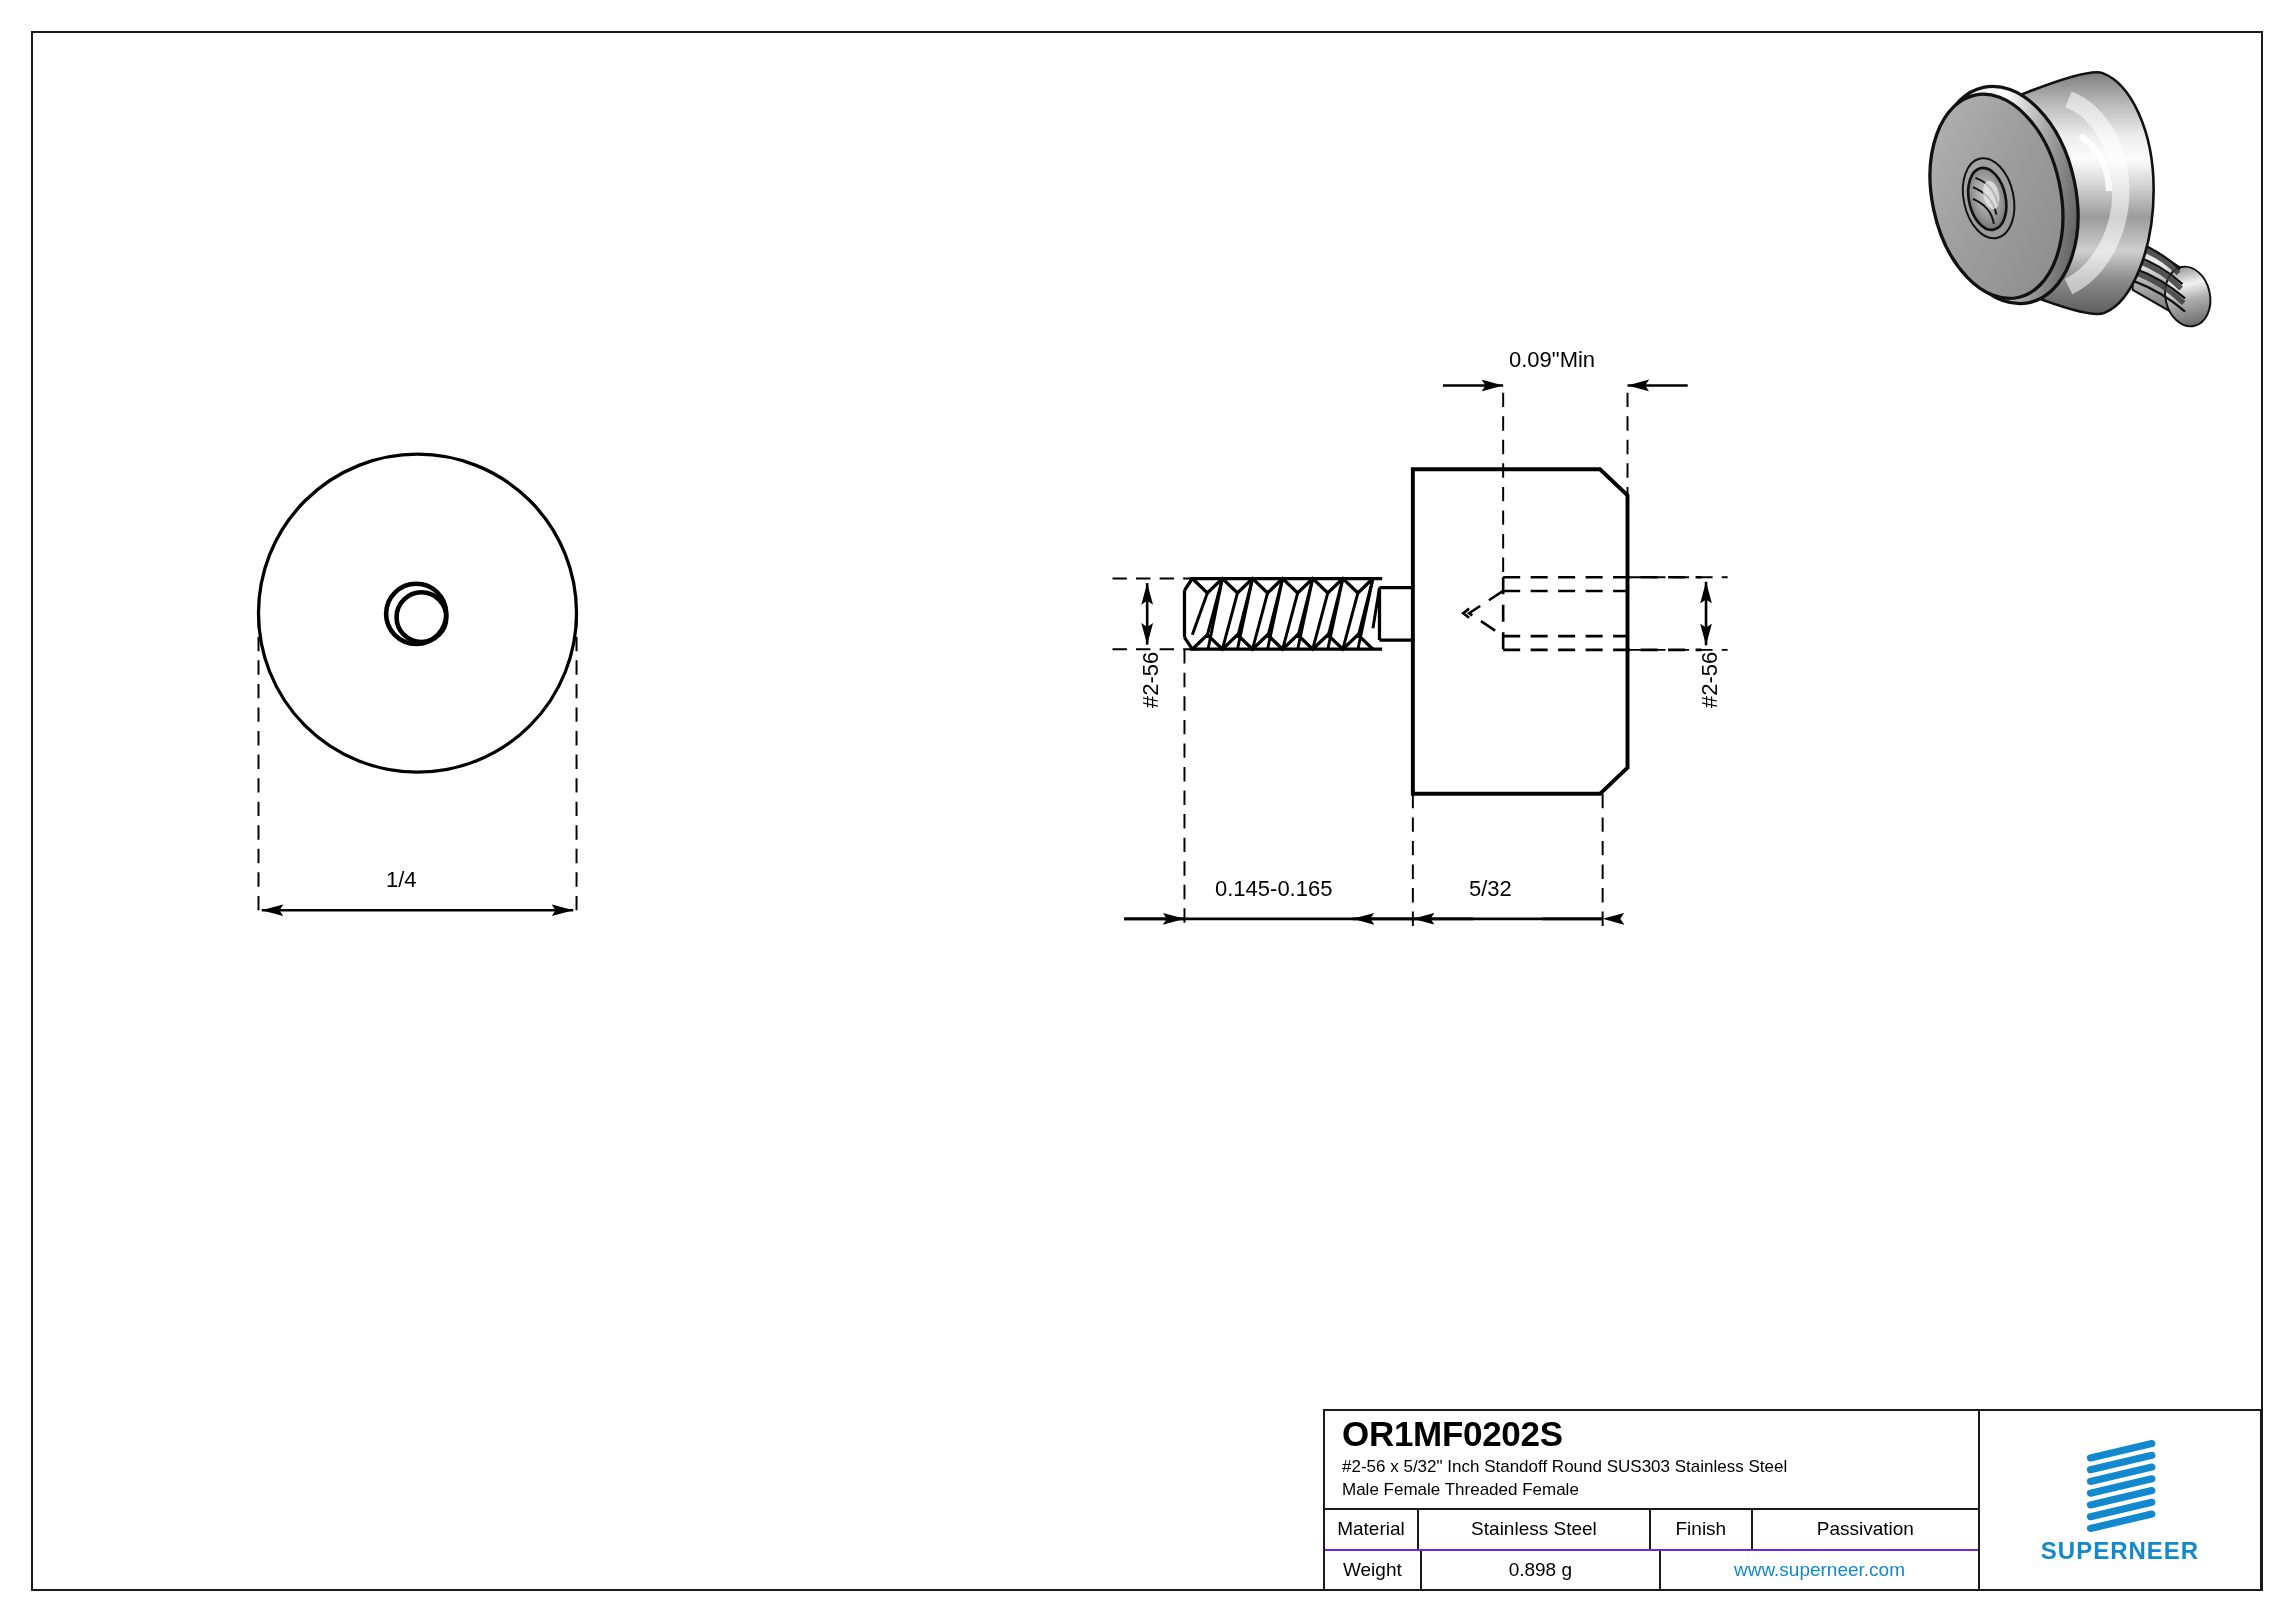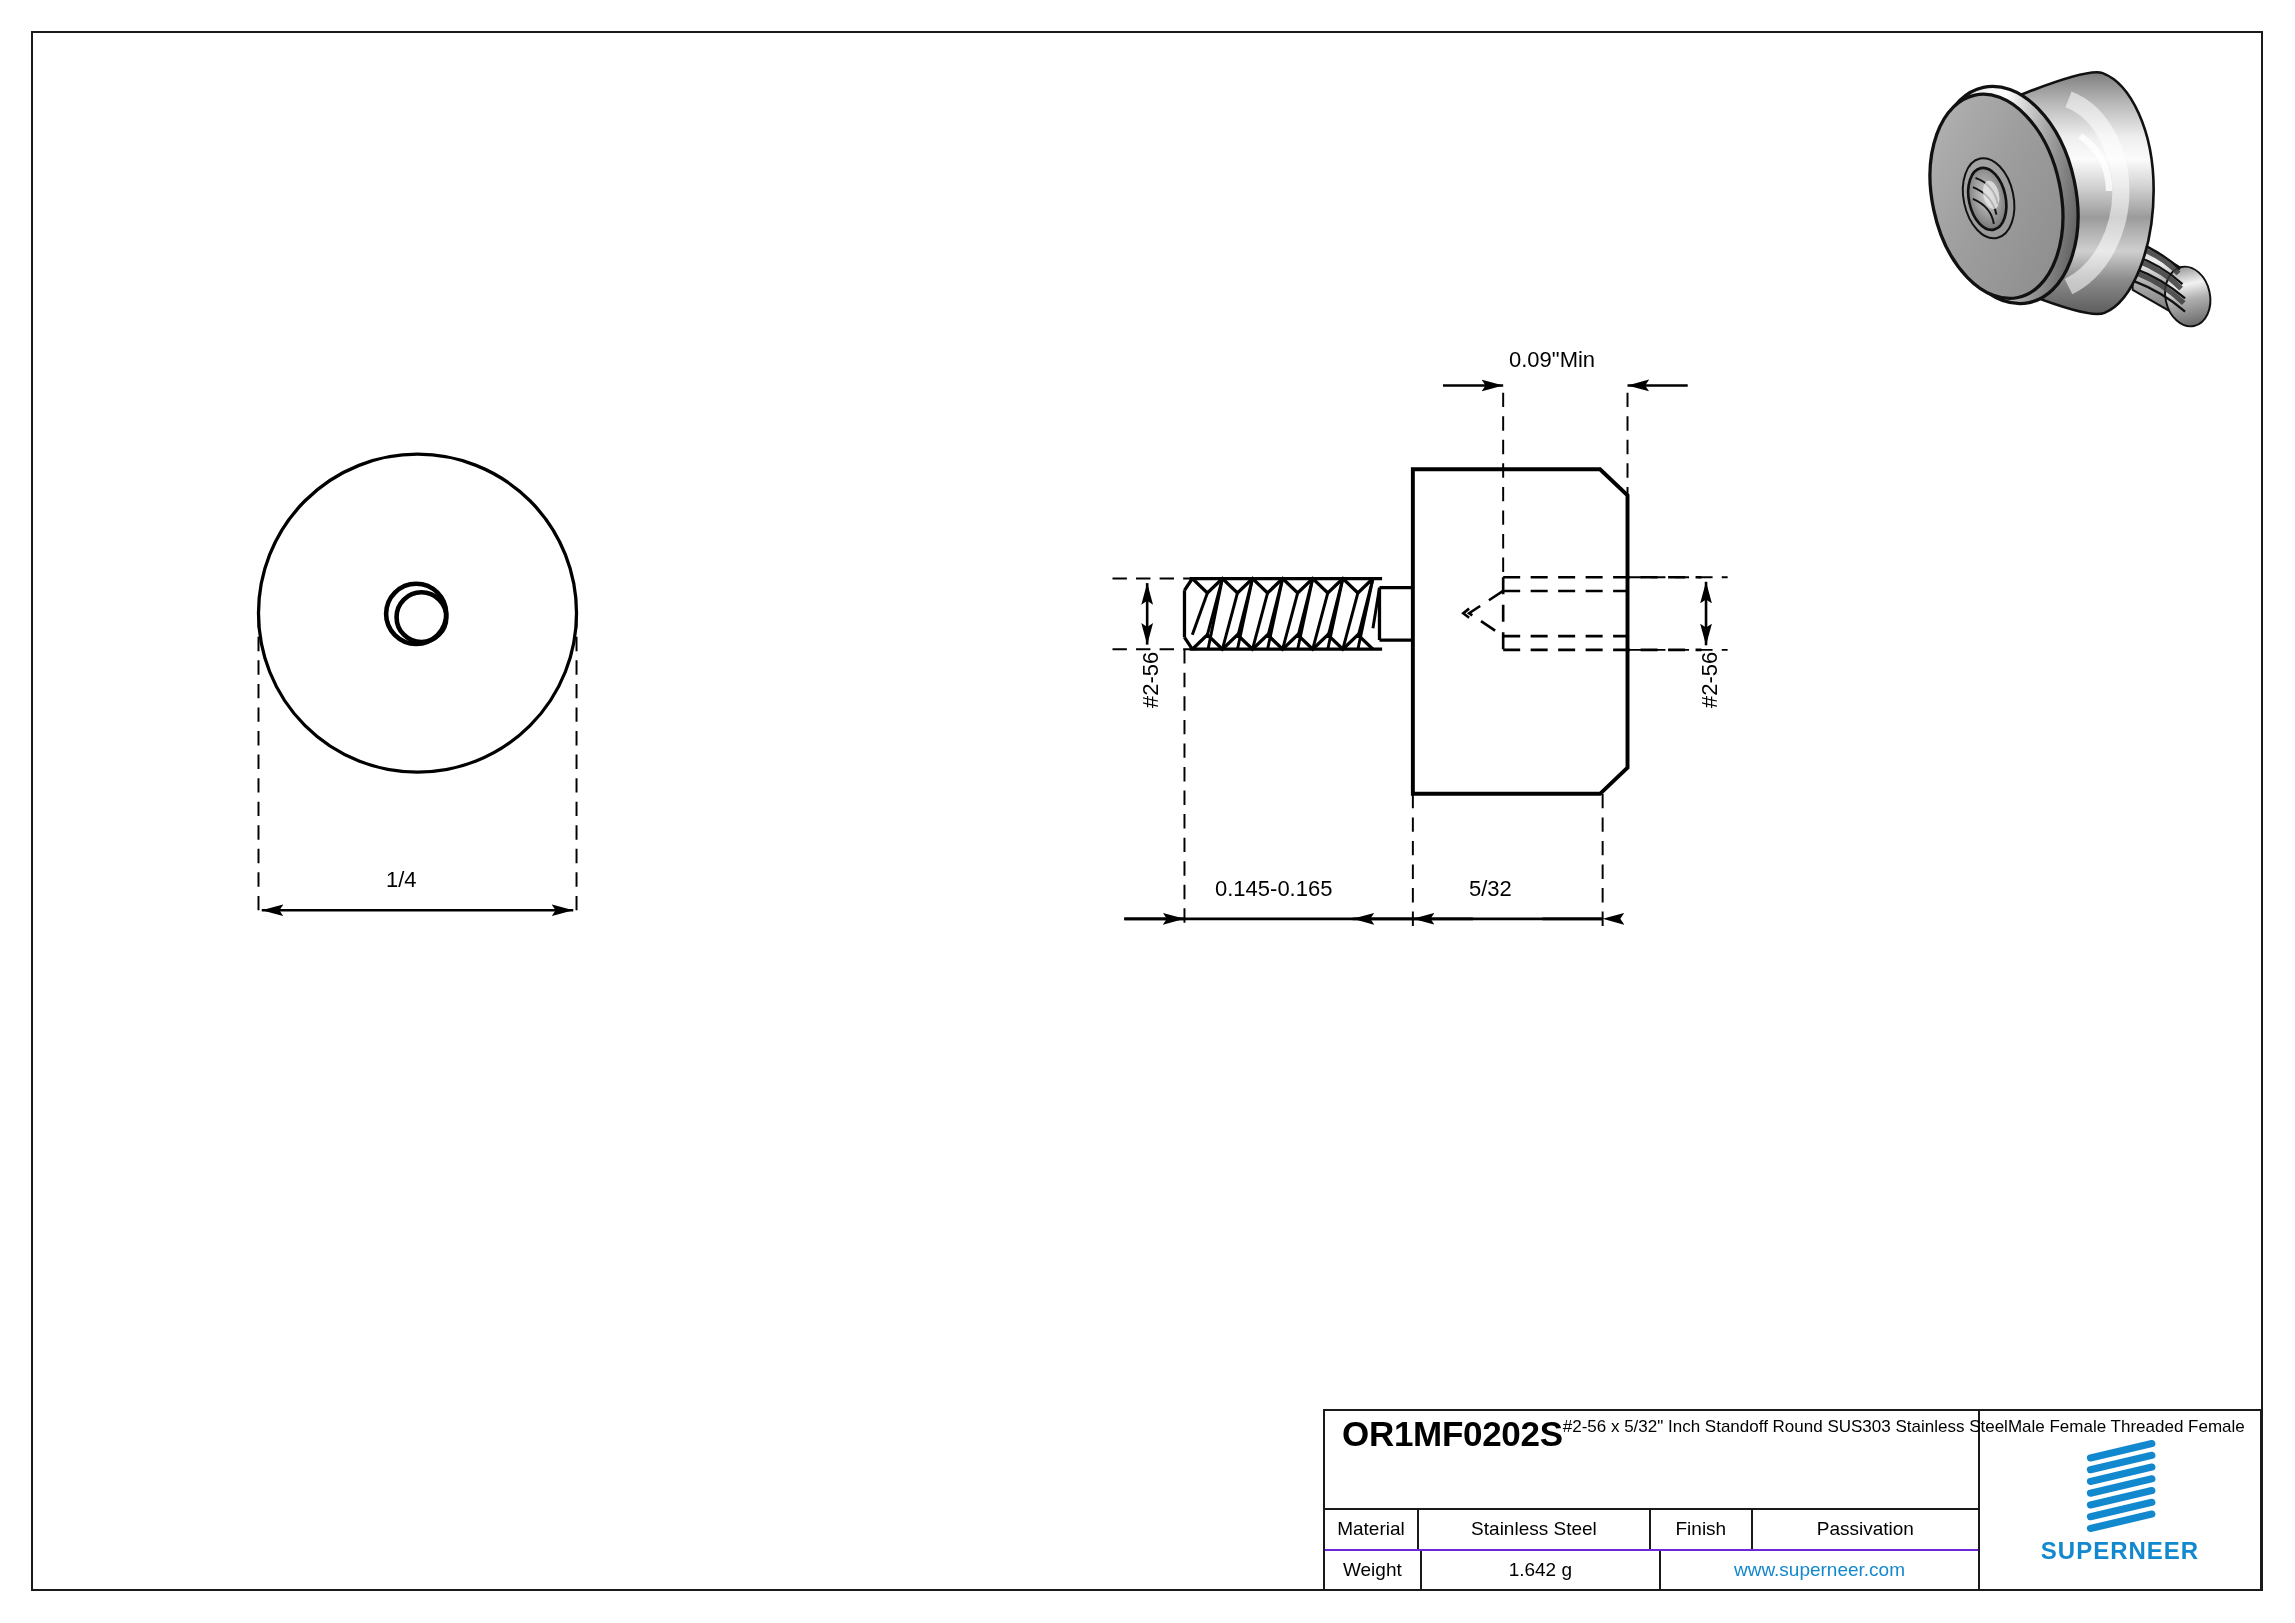--- a/index.html
+++ b/index.html
@@ -58,21 +58,21 @@
     flex-direction: column;
     border-right: 2px solid #1a1a1a;
     box-sizing: border-box;
   }
   #tb-textzone {
     height: 99px;
     box-sizing: border-box;
     border-bottom: 2px solid #1a1a1a;
     padding: 5.2px 0 0 17px;
     display: flex;
-    flex-direction: row;
+    flex-direction: column;
     justify-content: flex-start;
   }
   #partnumber {
     font-size: 35px;
     font-weight: bold;
     color: #000;
     line-height: 1.0;
     letter-spacing: -0.3px;
     margin-bottom: 5.2px;
   }
@@ -371,21 +371,21 @@
 
       <div class="tb-row" id="tb-row1">
         <div class="tb-cell c-label">Material</div>
         <div class="tb-cell c-value">Stainless Steel</div>
         <div class="tb-cell c-label2">Finish</div>
         <div class="tb-cell c-value2">Passivation</div>
       </div>
 
       <div class="tb-row" id="tb-row2">
         <div class="tb-cell c-label">Weight</div>
-        <div class="tb-cell c-value">1.642 g</div>
+        <div class="tb-cell c-value">0.898 g</div>
         <div class="tb-cell c-url">www.superneer.com</div>
       </div>
 
     </div>
 
     <div id="tb-right">
       <svg id="logo-mark" viewBox="0 0 160 150">
         <g stroke="#1288ce" stroke-width="11" stroke-linecap="round" fill="none">
           <line x1="34" y1="32" x2="128" y2="10"></line>
           <line x1="34" y1="50" x2="128" y2="28"></line>

